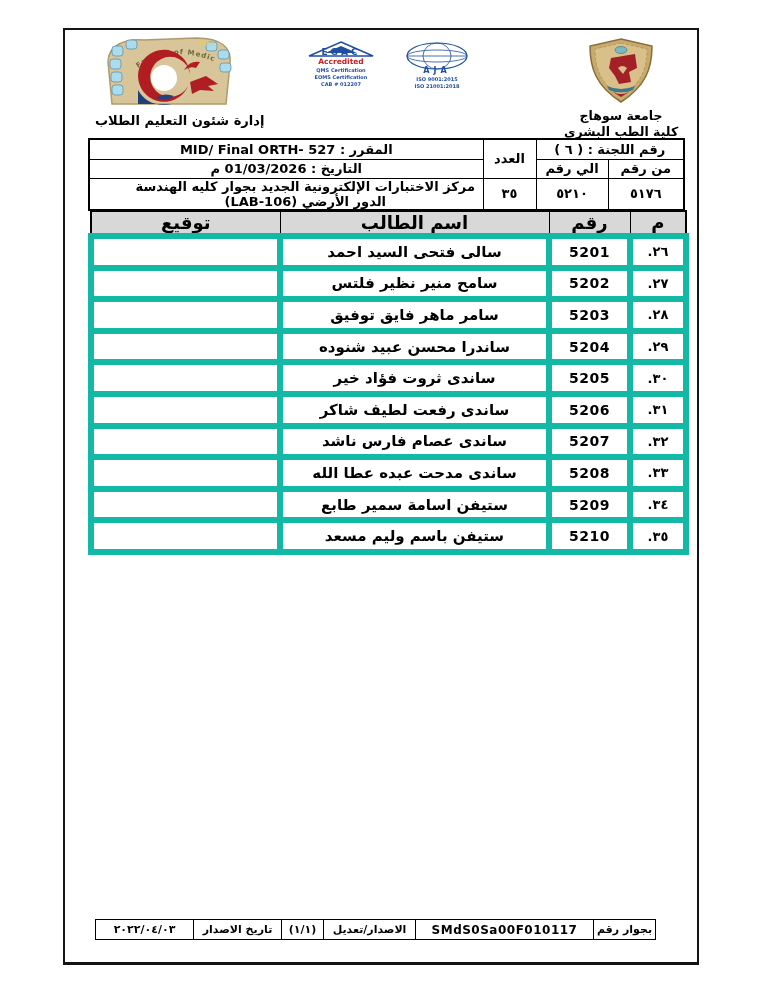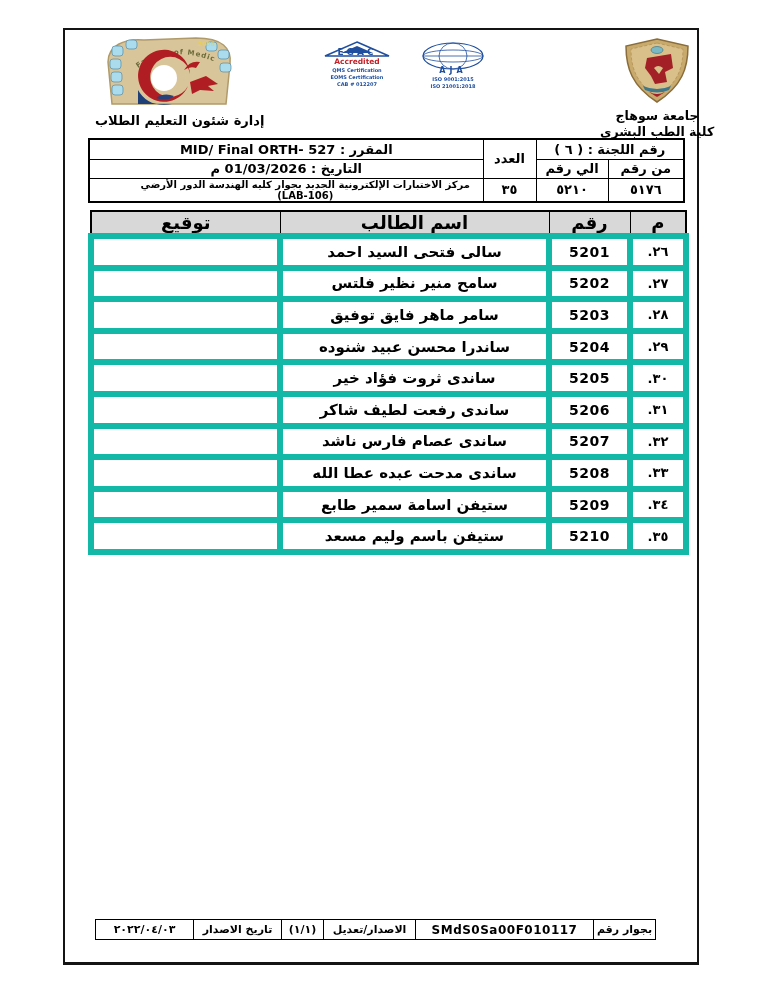--- a/index.html
+++ b/index.html
@@ -8,36 +8,36 @@
     font-family:"DejaVu Sans",sans-serif;font-weight:bold;color:#000;
     overflow:hidden;
   }
   .page-border{
     position:absolute;left:63px;top:28px;width:632px;height:932px;
     border:2px solid #141414;border-bottom-width:3px;background:#fff;
   }
   
   .faculty-logo-block{position:absolute;left:95px;top:34px;width:146px;text-align:center;}
   .faculty-logo-block .caption{font-size:13px;margin-top:1px;white-space:nowrap;}
-  .center-block{position:absolute;left:252px;top:40px;width:298px;text-align:center;}
+  .center-block{position:absolute;left:236px;top:40px;width:298px;text-align:center;}
   .badges-row{display:flex;justify-content:center;align-items:flex-start;gap:12px;height:50px;}
   .title1{font-size:16px;margin-top:4px;}
   .title2{font-size:15px;margin-top:2px;white-space:nowrap;direction:rtl;}
-  .univ-logo-block{position:absolute;left:600px;top:38px;width:114px;text-align:center;}
+  .univ-logo-block{position:absolute;left:564px;top:38px;width:114px;text-align:center;}
   .univ-logo-block .caption{font-size:12.5px;line-height:16px;white-space:nowrap;}
   
   table{border-collapse:collapse;table-layout:fixed;}
   td,th{padding:0;overflow:hidden;}
   
   .info-table{position:absolute;left:88px;top:138px;width:595px;direction:rtl;border:2px solid #000;}
   .info-table td{border:1px solid #000;text-align:center;font-size:13px;font-weight:bold;}
   .info-table .r1{height:20px;}
   .info-table .r2{height:19px;}
   .info-table .r3{height:21px;}
-  .info-table td.venue{font-size:10px;padding-left:38px;}
+  .info-table td.venue{font-size:13px;padding-left:38px;}
   .info-table td.count-label{font-size:13px;}
   
   .main-table{position:absolute;left:88px;top:210px;width:595px;direction:rtl;border:2.5px solid #000;}
   .main-table th{
     background:#d8d8d8;border:1px solid #000;border-bottom:3px solid #000;
     height:21px;font-size:18px;font-weight:bold;text-align:center;
   }
   .main-table td{border:6px solid #14b8a6;height:25.6px;text-align:center;vertical-align:middle;}
   .main-table td.c-serial{font-size:13px;direction:rtl;}
   .main-table td.c-num{font-size:14px;letter-spacing:.5px;}

